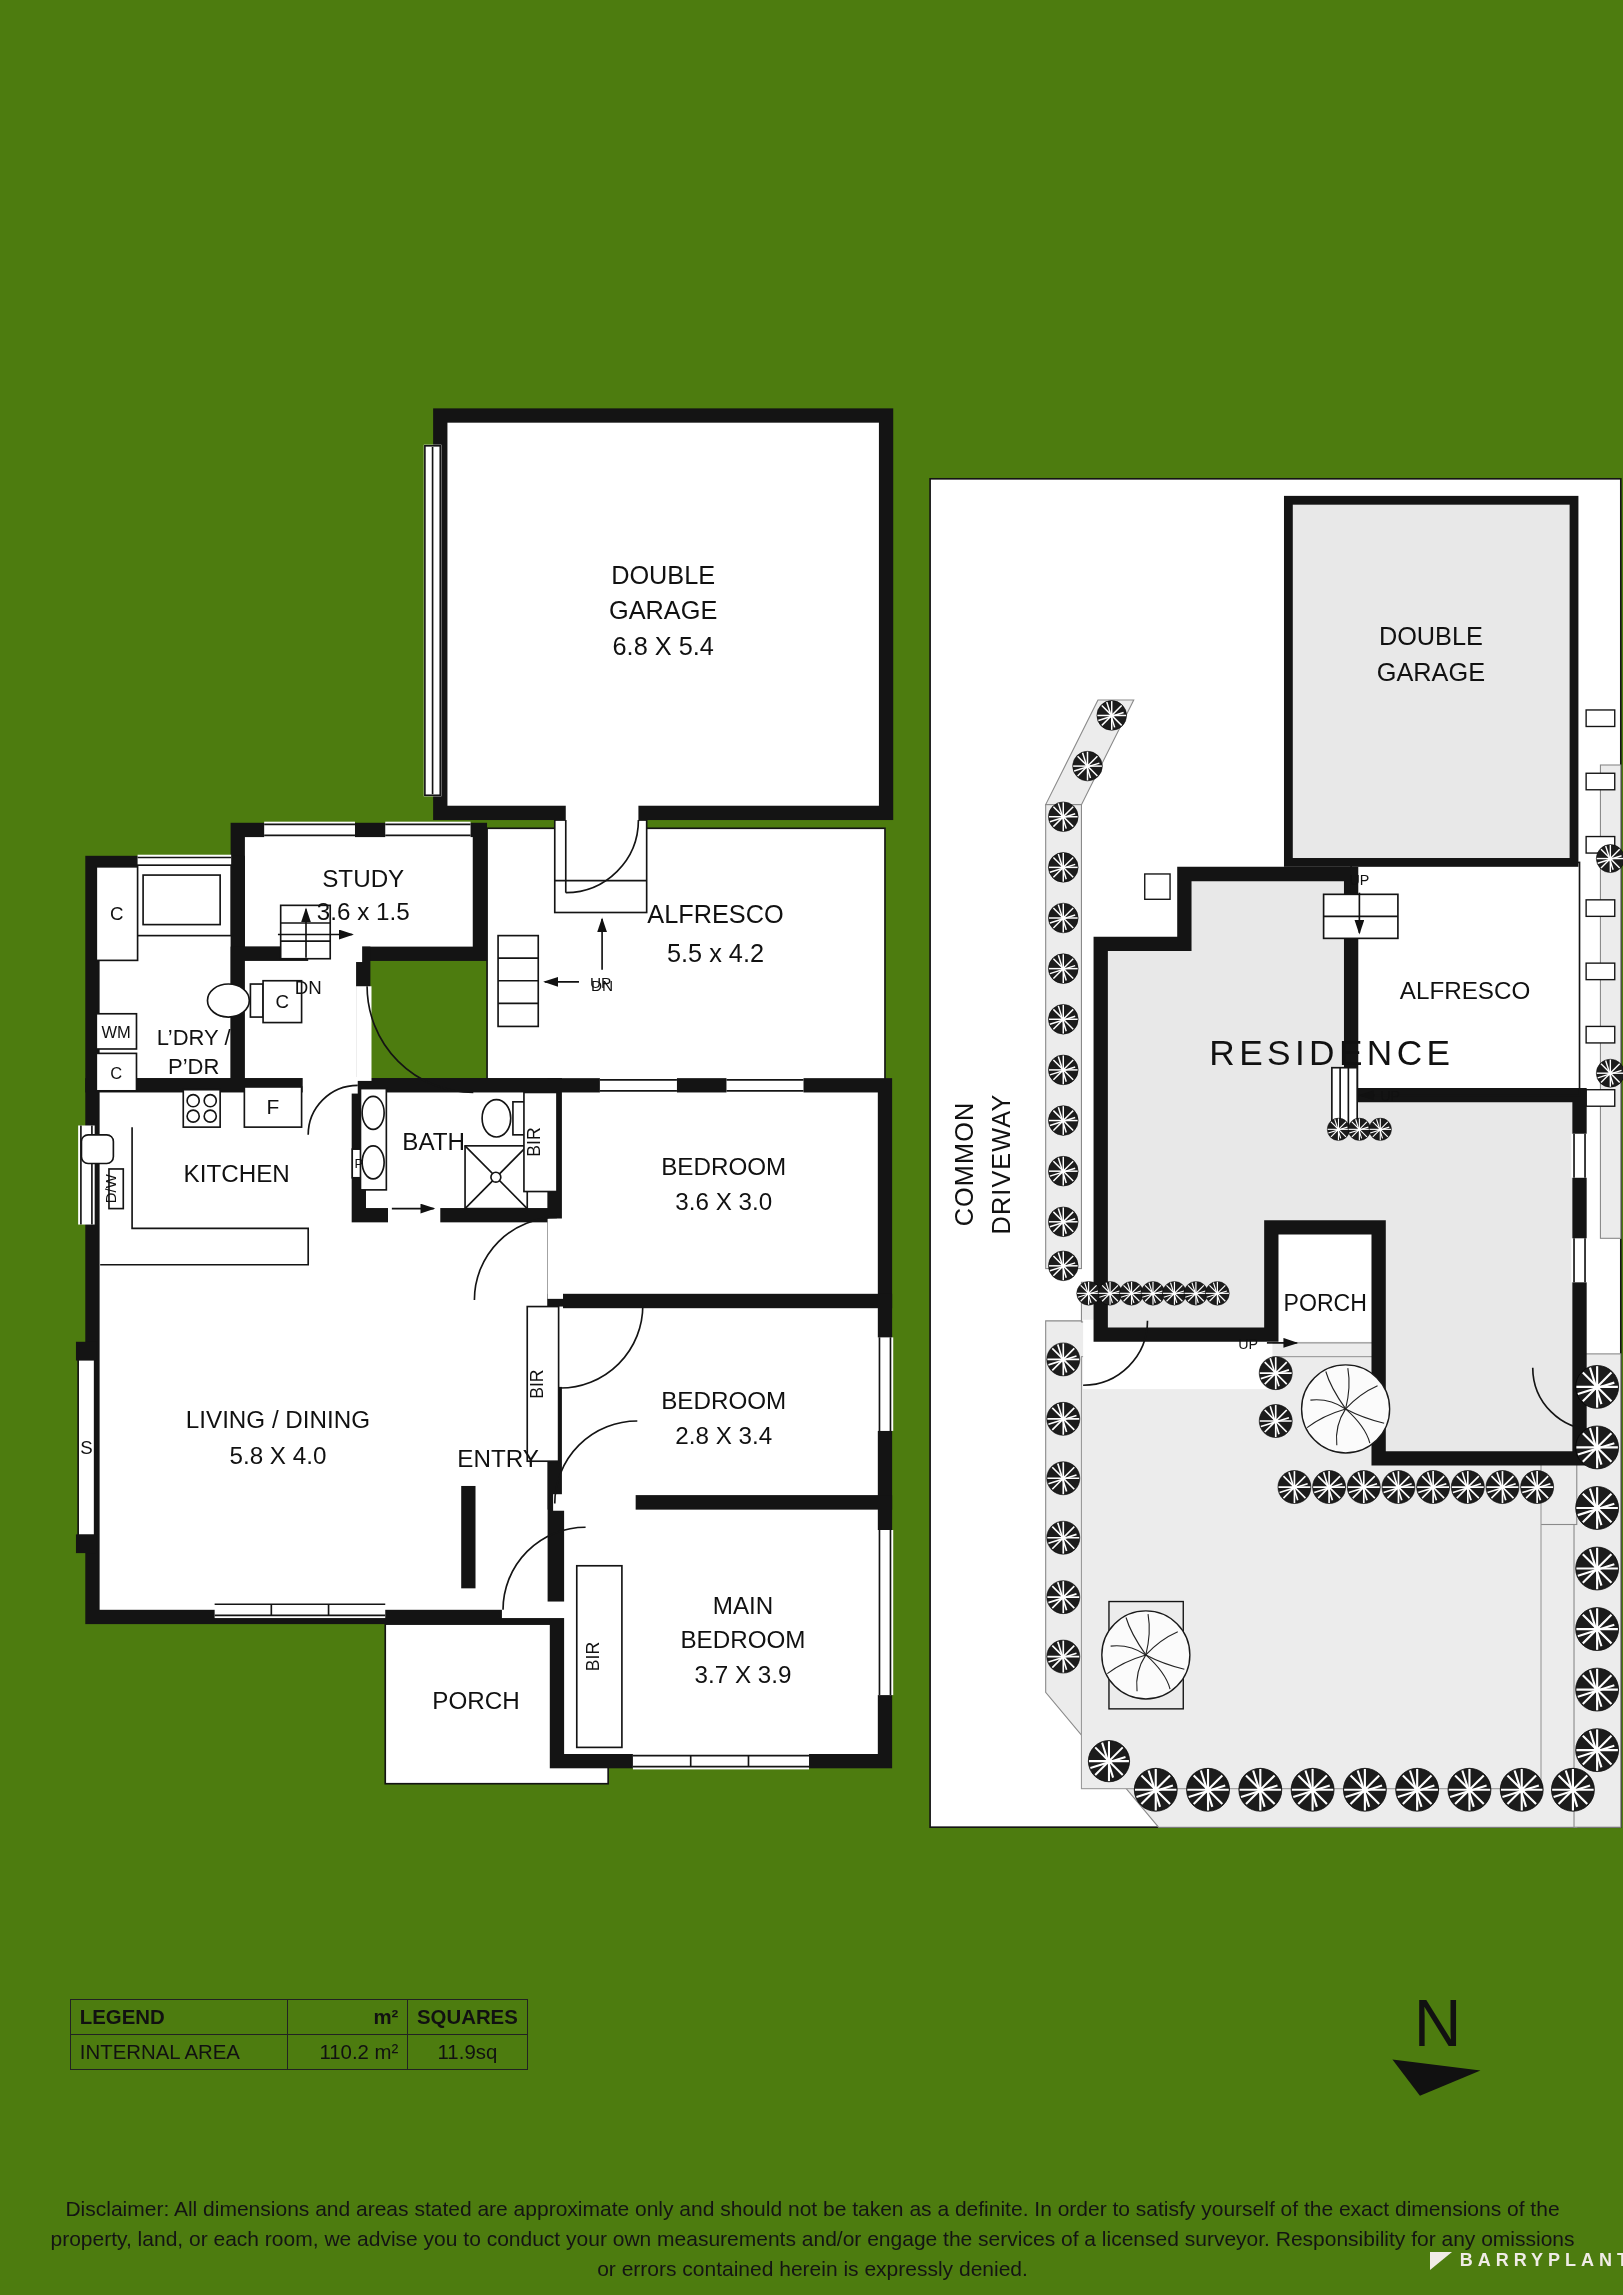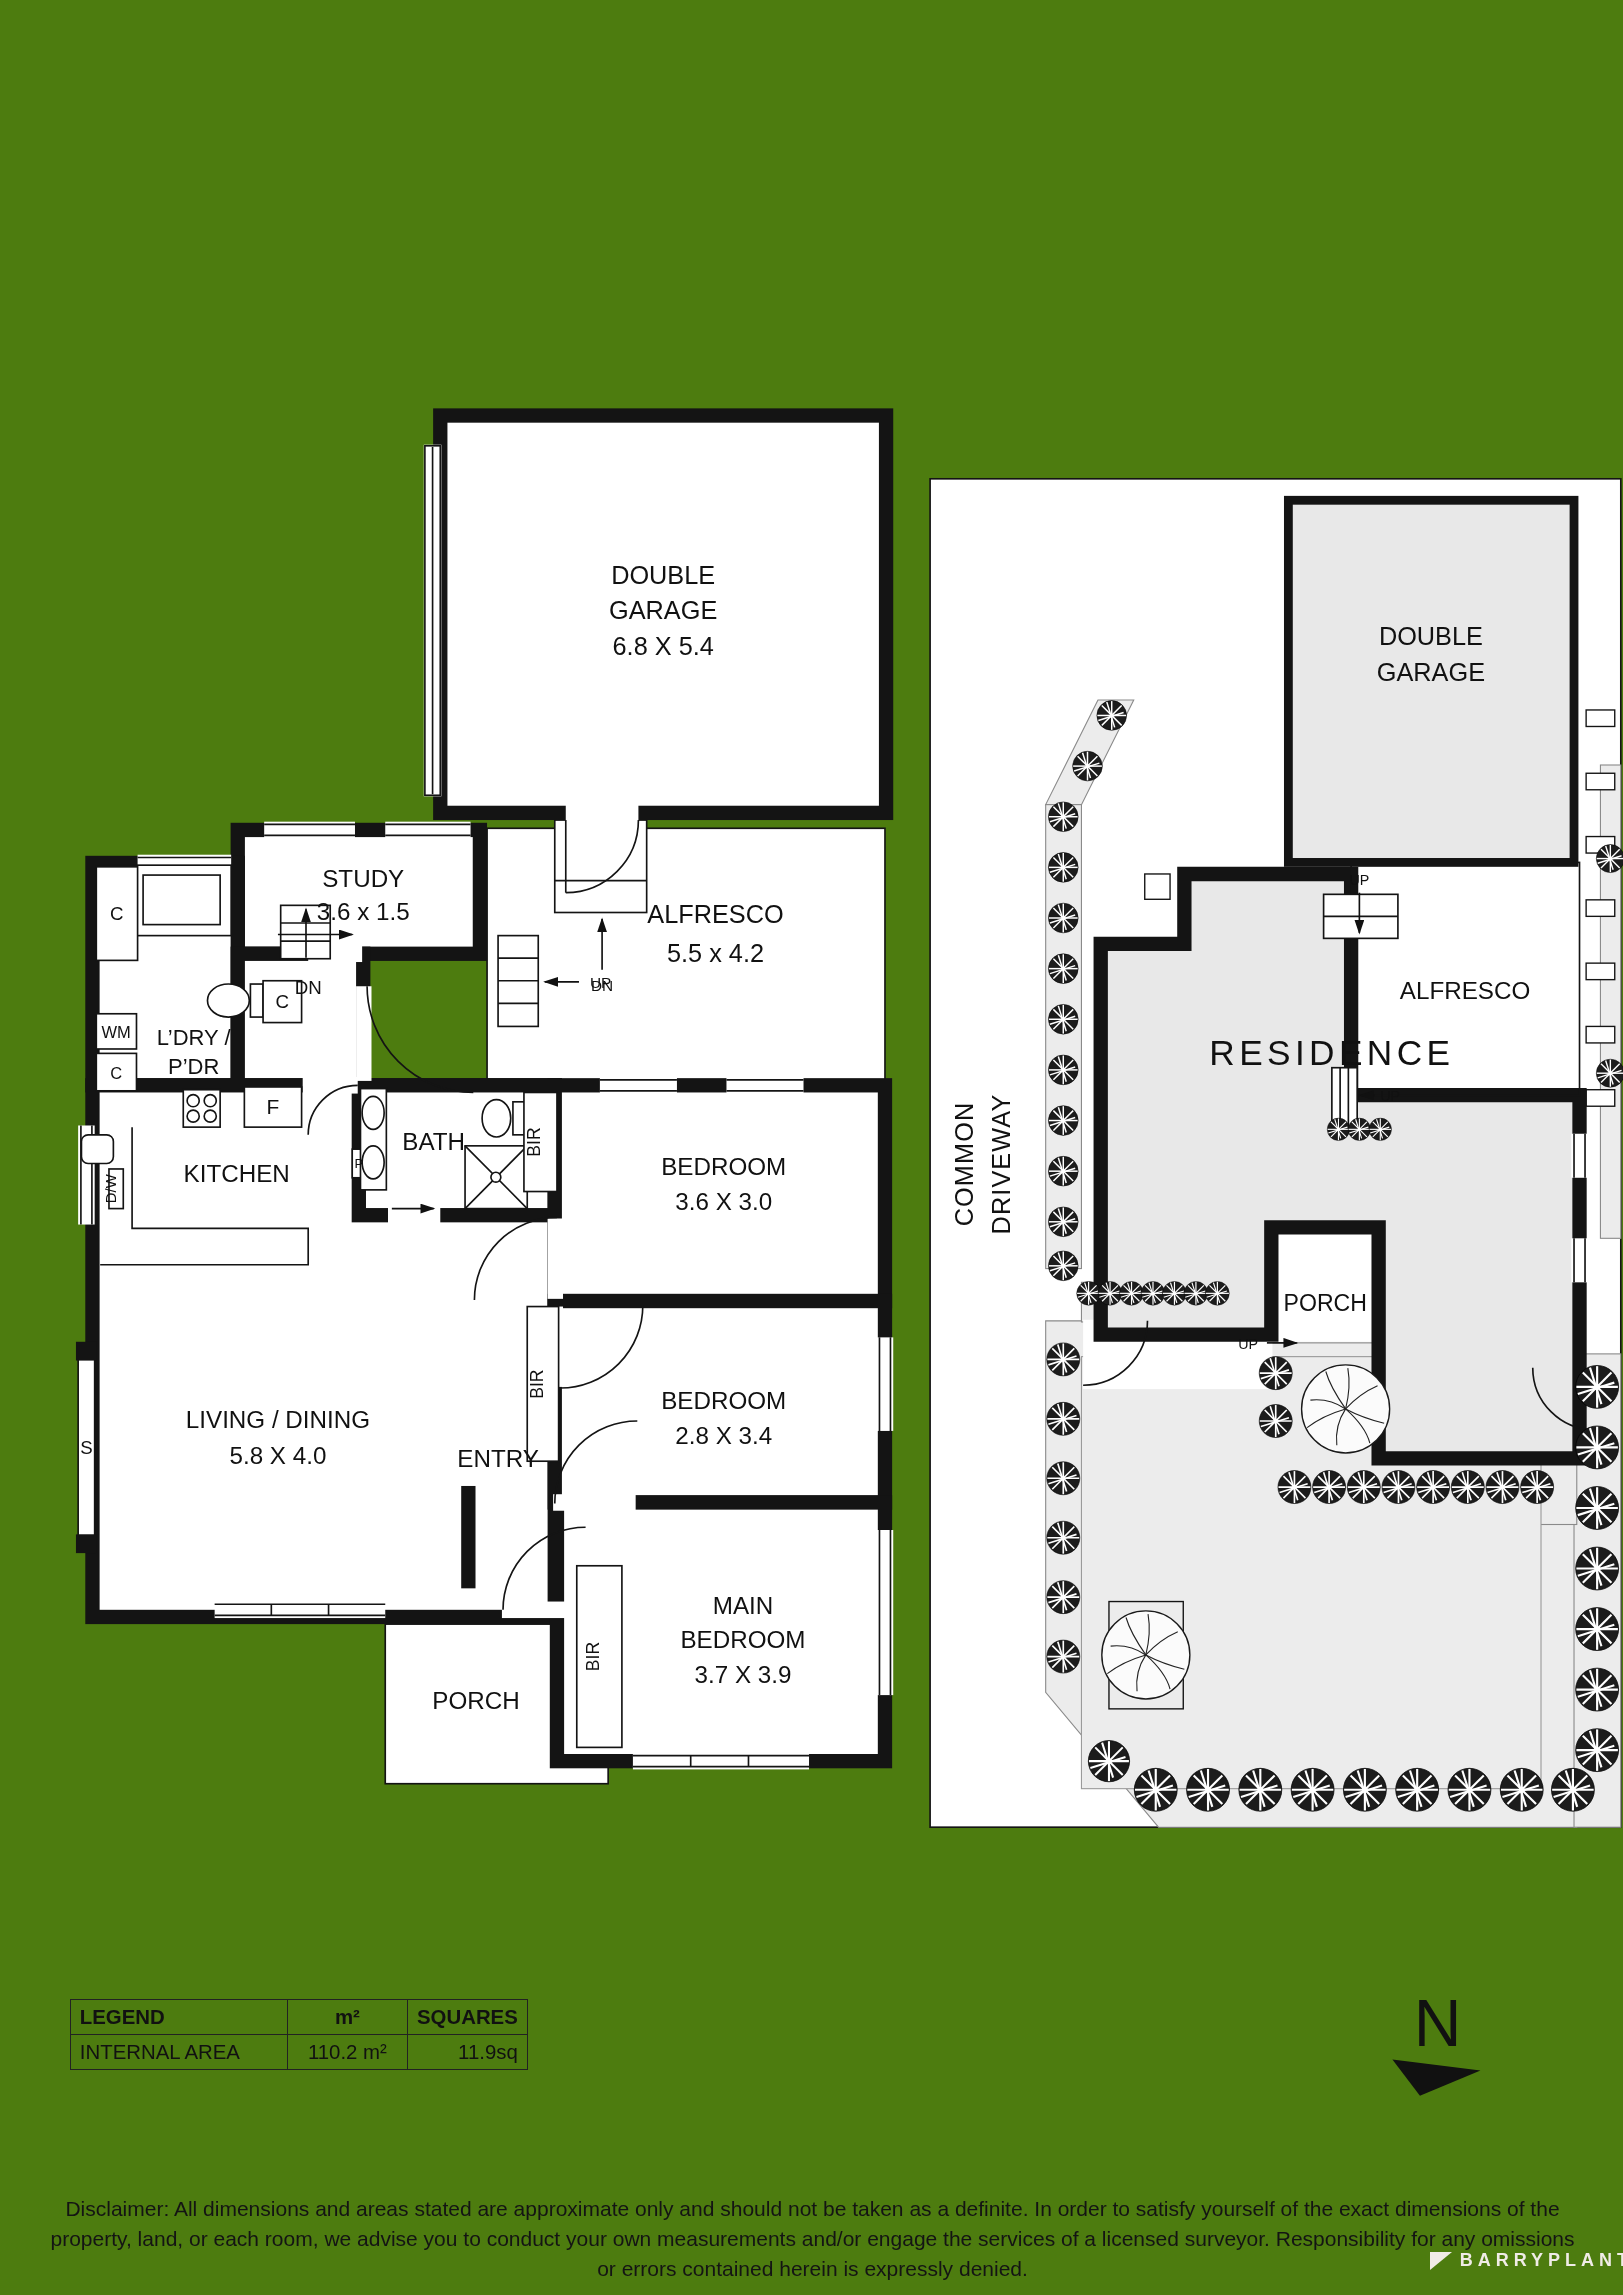--- a/index.html
+++ b/index.html
@@ -4,22 +4,22 @@
 <style>
   html,body{margin:0;padding:0;background:#ffffff;}
   #canvas{position:relative;width:1623px;height:2295px;background:#4d7c0f;overflow:hidden;
           font-family:"Liberation Sans",sans-serif;color:#111;}
   svg{position:absolute;left:0;top:0;}
   svg text{font-family:"Liberation Sans",sans-serif;fill:#111;}
   .legend-table{position:absolute;left:70px;top:1999px;border-collapse:collapse;
                 font-size:20.4px;color:#111;}
   .legend-table td{border:1.7px solid #222;padding:3.3px 8.8px;height:27.5px;white-space:nowrap;}
   .legend-table .c1{width:198px;text-align:left;}
-  .legend-table .c2{width:102px;text-align:center;}
-  .legend-table .c3{width:88px;text-align:right;}
+  .legend-table .c2{width:102px;text-align:right;}
+  .legend-table .c3{width:88px;text-align:center;}
   .legend-table .hdr td{font-weight:bold;}
   .disclaimer{position:absolute;left:50px;top:2194px;width:1525px;text-align:center;
               font-size:21px;line-height:1.42;color:#141414;}
   .watermark{position:absolute;left:1430px;top:2250px;display:flex;align-items:center;gap:7.7px;
              color:#f0ece6;font-weight:bold;font-size:18px;letter-spacing:5px;}
   .watermark .flag{width:0;height:0;border-left:22px solid #f0ece6;border-bottom:18.7px solid transparent;}
 </style>
 </head>
 <body>
 

